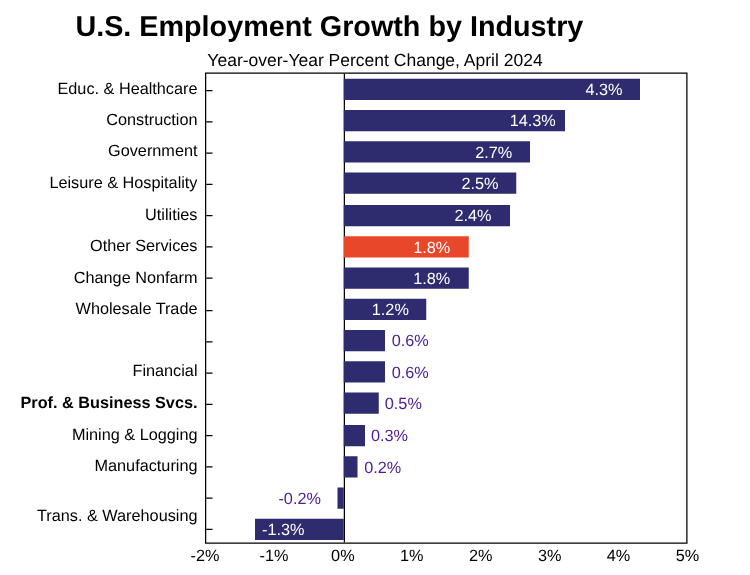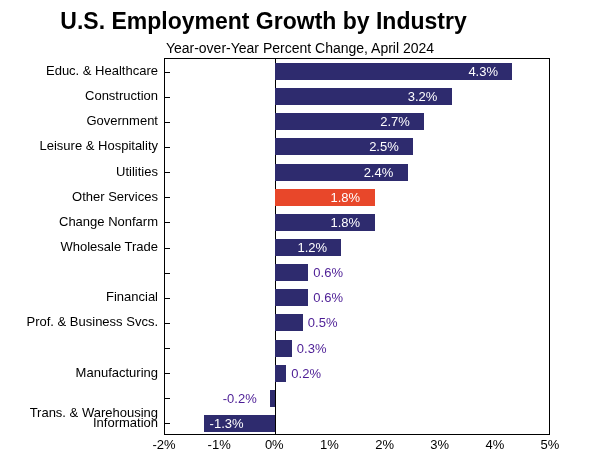--- a/index.html
+++ b/index.html
@@ -126,34 +126,34 @@
   <div id="cat-axis">
       <div class="cat-label" style="top: 4.06667px;">Educ. &amp; Healthcare</div>
       <div class="cat-label" style="top: 29.2px;">Construction</div>
       <div class="cat-label" style="top: 54.3333px;">Government</div>
       <div class="cat-label" style="top: 79.4667px;">Leisure &amp; Hospitality</div>
       <div class="cat-label" style="top: 104.6px;">Utilities</div>
       <div class="cat-label" style="top: 129.733px;">Other Services</div>
       <div class="cat-label" style="top: 154.867px;">Change Nonfarm</div>
       <div class="cat-label" style="top: 180px;">Wholesale Trade</div>
       <div class="cat-label" style="top: 230.267px;">Financial</div>
-      <div class="cat-label" style="top: 255.4px;">Prof. &amp; Business Svcs.</div>
+      <div class="cat-label" style="top: 255.4px; font-weight: bold;">Prof. &amp; Business Svcs.</div>
+      <div class="cat-label" style="top: 280.533px;">Mining &amp; Logging</div>
       <div class="cat-label" style="top: 305.667px;">Manufacturing</div>
       <div class="cat-label" style="top: 346px;">Trans. &amp; Warehousing</div>
-      <div class="cat-label" style="top: 355.933px;">Information</div>
     </div>
 
   <div id="plot-area">
     <div class="zeroline" id="zeroline" style="left: 110.286px;"></div>
   <div class="tickmark" style="top: 13px;"></div>
       <div class="bar" style="top: 4.06667px; left: 110.286px; width: 237.114px;"></div>
       <div class="bar-label inside" style="top: 4.06667px; left: 303.4px;">4.3%</div>
       <div class="tickmark" style="top: 38px;"></div>
       <div class="bar" style="top: 29.2px; left: 110.286px; width: 176.457px;"></div>
-      <div class="bar-label inside" style="top: 29.2px; left: 242.743px;">3.2%</div>
+      <div class="bar-label inside" style="top: 29.2px; left: 242.743px;">14.3%</div>
       <div class="tickmark" style="top: 63px;"></div>
       <div class="bar" style="top: 54.3333px; left: 110.286px; width: 148.886px;"></div>
       <div class="bar-label inside" style="top: 54.3333px; left: 215.171px;">2.7%</div>
       <div class="tickmark" style="top: 88px;"></div>
       <div class="bar" style="top: 79.4667px; left: 110.286px; width: 137.857px;"></div>
       <div class="bar-label inside" style="top: 79.4667px; left: 204.143px;">2.5%</div>
       <div class="tickmark" style="top: 113px;"></div>
       <div class="bar" style="top: 104.6px; left: 110.286px; width: 132.343px;"></div>
       <div class="bar-label inside" style="top: 104.6px; left: 198.629px;">2.4%</div>
       <div class="tickmark" style="top: 138px;"></div>

